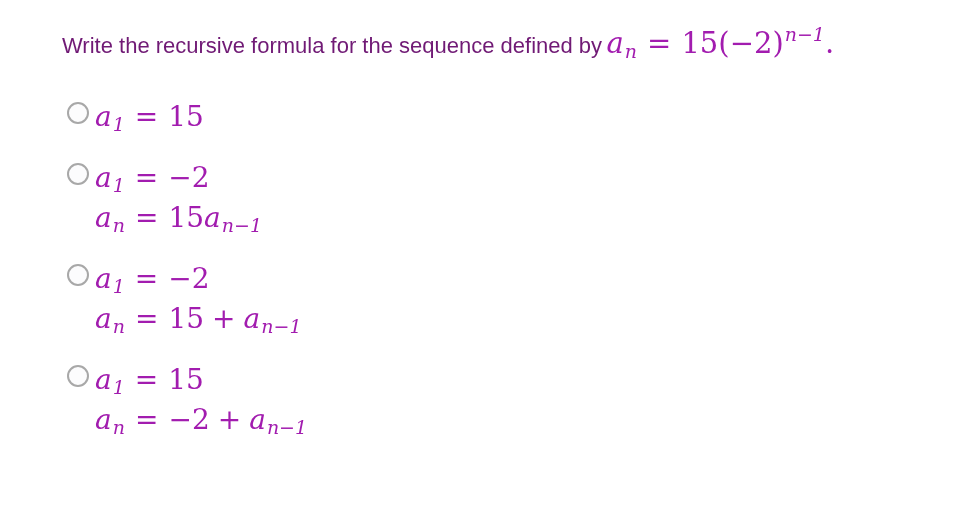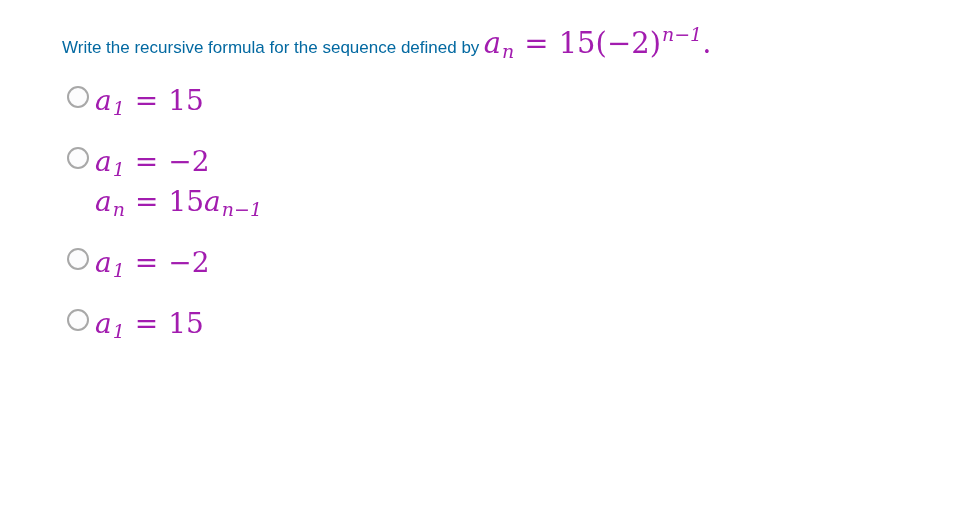--- a/index.html
+++ b/index.html
@@ -16,22 +16,22 @@
     box-sizing: border-box;
     padding: 14px 20px 0 62px;
     font-family: "Liberation Sans", sans-serif;
   }
   
   .question {
     line-height: 40px;
     white-space: nowrap;
   }
   .qtext {
-    font-size: 17px;
-    color: #0369a1;
+    font-size: 22px;
+    color: #701a75;
     margin-top: 23px;
   }
   
   .math {
     font-family: "DejaVu Serif", serif;
     font-size: 28px;
     color: #a21caf;
   }
   .question .math { font-size: 29px; }
   .mvar  { font-style: italic; }
@@ -47,21 +47,21 @@
     vertical-align: 12px;
     margin-left: 1px;
   }
   .meq   { margin: 0 10px; font-style: normal; }
   .mnum  { font-style: normal; }
   .mop   { font-style: normal; margin: 0 8px; }
   .mop:empty { margin: 0; display: none; }
   .msub:empty, .mvar:empty { display: none; }
   .mper  { font-style: normal; }
   
-  .options { margin-top: 10px; }
+  .options { margin-top: 26px; }
   .option {
     display: flex;
     align-items: flex-start;
     margin-bottom: 21px;
     cursor: pointer;
   }
   .radio {
     box-sizing: border-box;
     flex: 0 0 auto;
     width: 22px;
@@ -102,24 +102,26 @@
       <div class="lines">
         <div class="mathline math"><span class="mvar">a</span><span class="msub">1</span><span class="meq">=</span><span class="mnum">−2</span></div>
         <div class="mathline math"><span class="mvar">a</span><span class="msub">n</span><span class="meq">=</span><span class="mnum">15</span><span class="mvar">a</span><span class="msub">n−1</span></div>
       </div>
     </div>
 
     <div class="option">
       <div class="radio"></div>
       <div class="lines">
         <div class="mathline math"><span class="mvar">a</span><span class="msub">1</span><span class="meq">=</span><span class="mnum">−2</span></div>
+        <div class="mathline math"><span class="mvar">a</span><span class="msub">n</span><span class="meq">=</span><span class="mnum">15</span><span class="mop">+</span><span class="mvar">a</span><span class="msub">n−1</span></div>
       </div>
     </div>
 
     <div class="option">
       <div class="radio"></div>
       <div class="lines">
         <div class="mathline math"><span class="mvar">a</span><span class="msub">1</span><span class="meq">=</span><span class="mnum">15</span></div>
+        <div class="mathline math"><span class="mvar">a</span><span class="msub">n</span><span class="meq">=</span><span class="mnum">−2</span><span class="mop">+</span><span class="mvar">a</span><span class="msub">n−1</span></div>
       </div>
     </div>
 
   </div>
 </div>
 
 </body></html>

